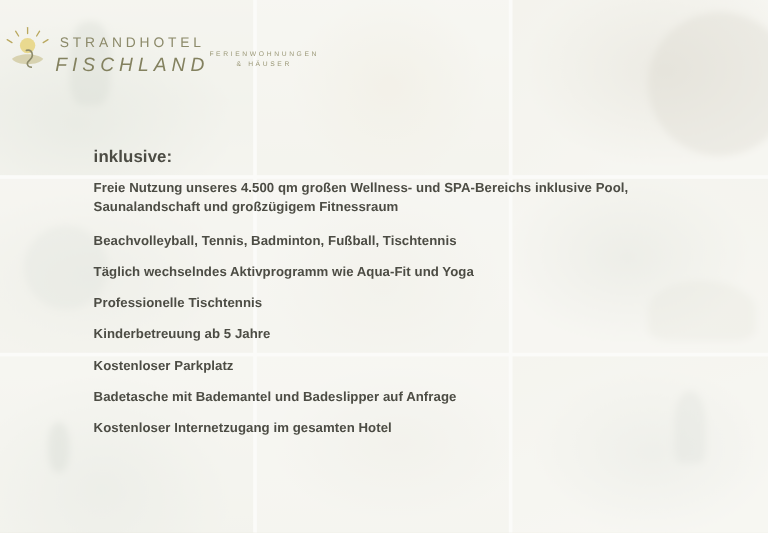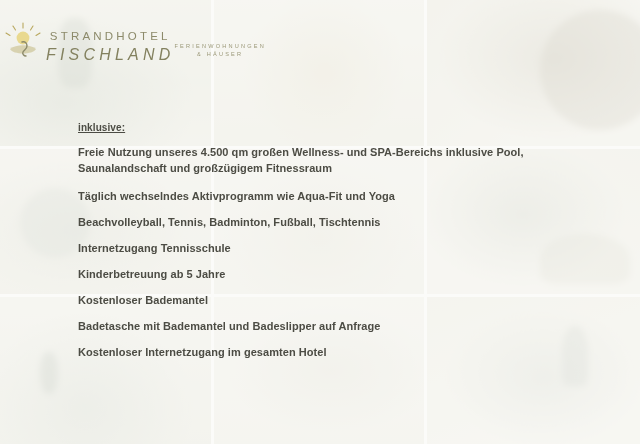--- a/index.html
+++ b/index.html
@@ -160,26 +160,25 @@
   .logo-sub span { display: block; }
 
   
   .content {
     position: absolute;
     left: 78px;
     top: 122px;
     right: 30px;
   }
   .intro {
-    font-size: 10px;
+    font-size: 14px;
     font-weight: bold;
     color: #4c4c44;
     margin-bottom: 12px;
     letter-spacing: 0.1px;
-    text-decoration: underline;
   }
   .item {
     font-size: 11px;
     font-weight: bold;
     color: #4c4c44;
     line-height: 1.45;
     margin-bottom: 10px;
     letter-spacing: 0.05px;
   }
   .item.multiline { margin-bottom: 12px; }
@@ -241,22 +240,22 @@
     </div>
     <div class="logo-sub">
       <span>FERIENWOHNUNGEN</span>
       <span>&amp; HÄUSER</span>
     </div>
   </div>
 
   <div class="content">
     <div class="intro">inklusive:</div>
     <div class="item multiline">Freie Nutzung unseres 4.500 qm großen Wellness- und SPA-Bereichs inklusive Pool, Saunalandschaft und großzügigem Fitnessraum</div>
+    <div class="item">Beachvolleyball, Tennis, Badminton, Fußball, Tischtennis</div>
     <div class="item">Täglich wechselndes Aktivprogramm wie Aqua-Fit und Yoga</div>
-    <div class="item">Beachvolleyball, Tennis, Badminton, Fußball, Tischtennis</div>
-    <div class="item">Internetzugang Tennisschule</div>
+    <div class="item">Professionelle Tischtennis</div>
     <div class="item">Kinderbetreuung ab 5 Jahre</div>
-    <div class="item">Kostenloser Bademantel</div>
+    <div class="item">Kostenloser Parkplatz</div>
     <div class="item">Badetasche mit Bademantel und Badeslipper auf Anfrage</div>
     <div class="item">Kostenloser Internetzugang im gesamten Hotel</div>
   </div>
 
 </div>
 
 </body></html>

